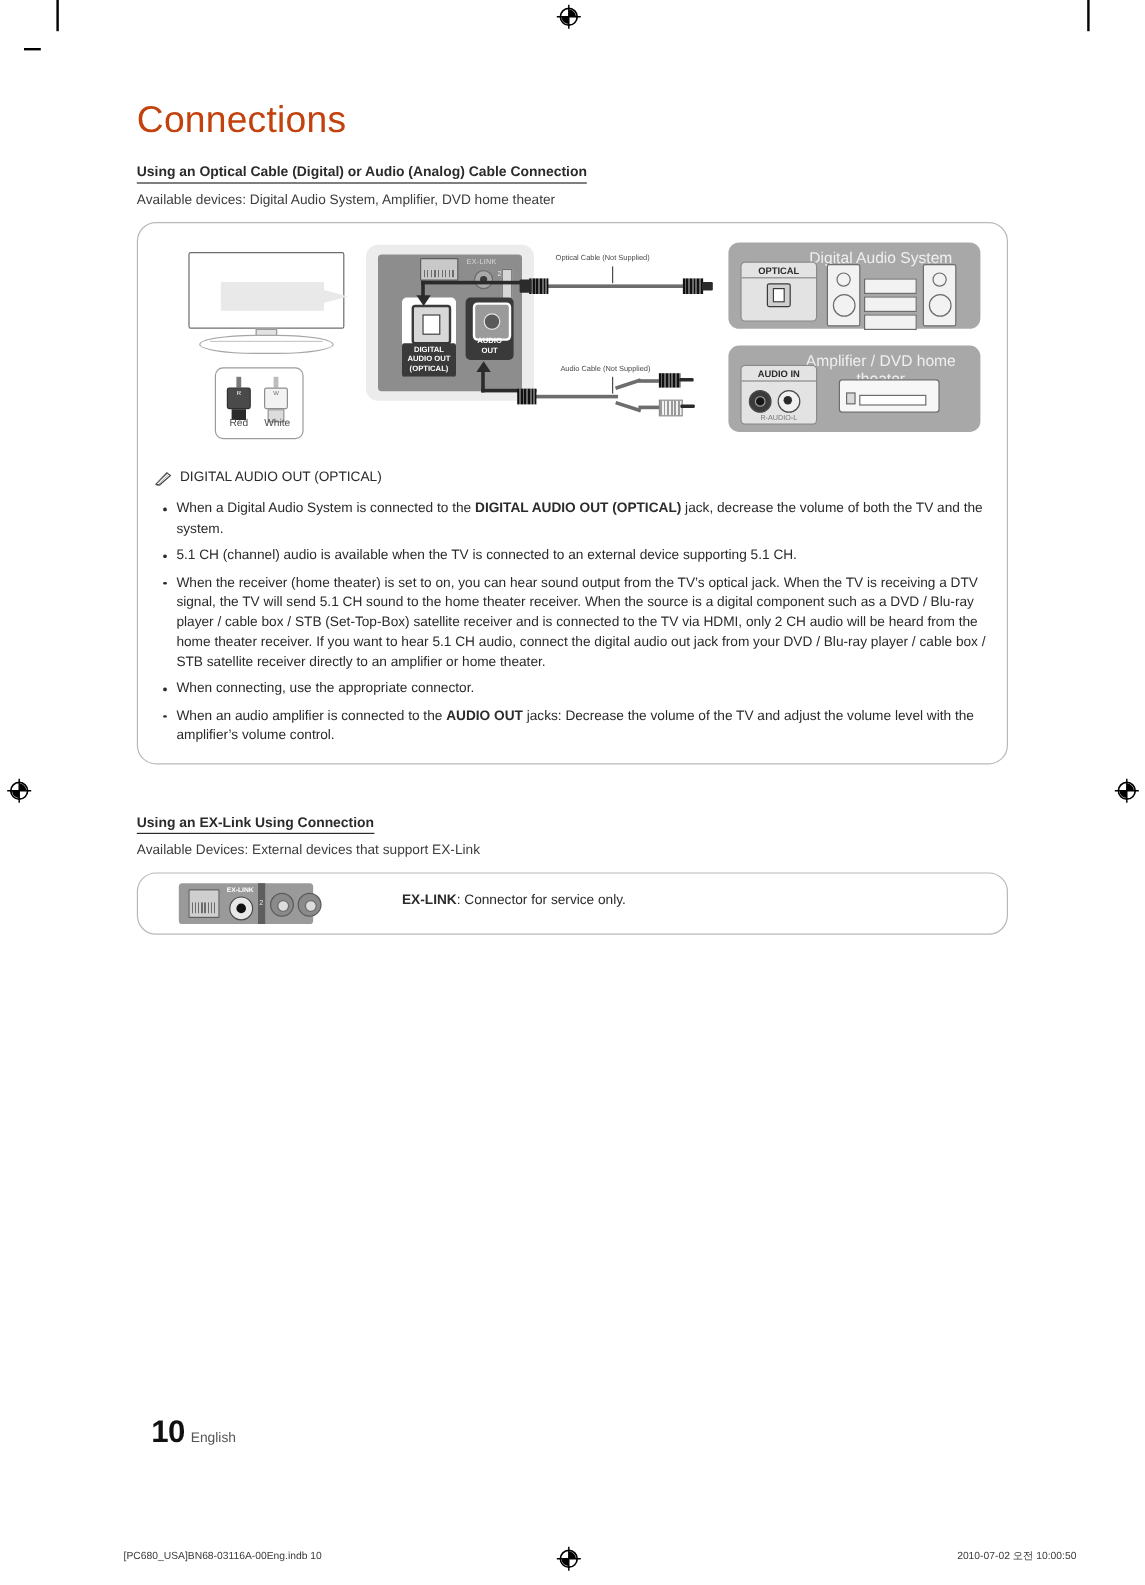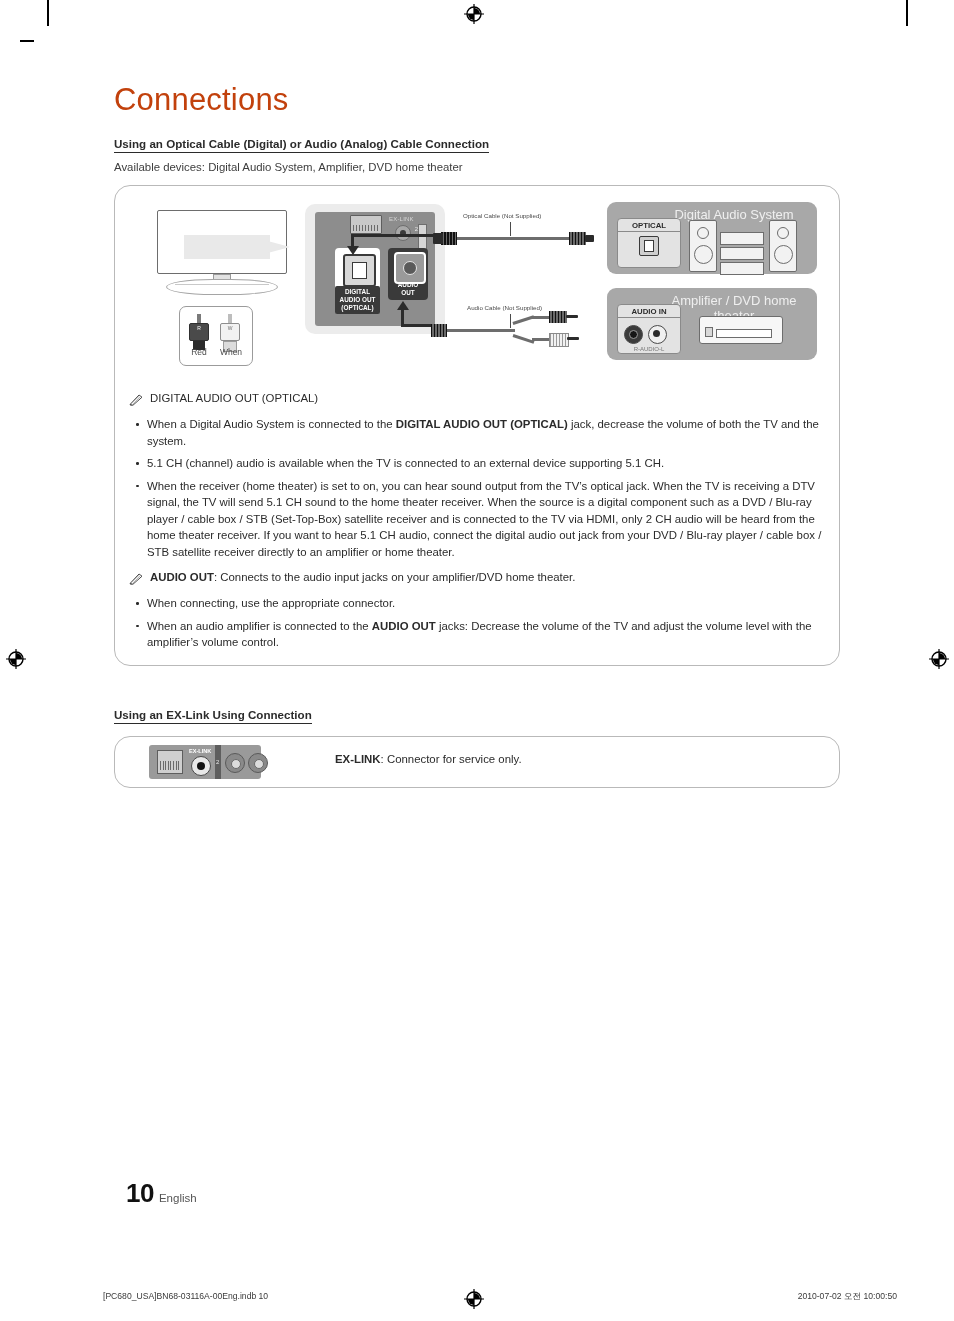--- a/index.html
+++ b/index.html
@@ -237,21 +237,21 @@
             <div class="grip"></div>
           <div class="letter">R</div>
         </div>
         <div class="plug plug-white">
           <div class="tip"></div>
             <div class="barrel"></div>
             <div class="grip"></div>
           <div class="letter">W</div>
         </div>
         <div class="rw-label" style="left:4px;">Red</div>
-        <div class="rw-label" style="left:36px;">When</div>
+        <div class="rw-label" style="left:36px;">White</div>
       </div>
 
       <div class="panel">
         <div class="panel-inner">
           <div class="lan"></div>
           <div class="exlink-lbl">EX-LINK</div>
           <div class="exlink-jack"></div>
           <div class="slot s2"></div>
           <div class="slot-n" style="top:14px;">2</div>
           <div class="slot s1"></div>
@@ -353,39 +353,29 @@
         </svg>
       </span>
       <span class="note-text">DIGITAL AUDIO OUT (OPTICAL)</span>
     </div>
     <ul class="bullets">
       <li><span>When a Digital Audio System is connected to the </span><b>DIGITAL AUDIO OUT (OPTICAL)</b><span> jack, decrease the volume of both the TV and the system.</span></li>
       <li><span>5.1 CH (channel) audio is available when the TV is connected to an external device supporting 5.1 CH.</span></li>
       <li><span>When the receiver (home theater) is set to on, you can hear sound output from the TV’s optical jack. When the TV is receiving a DTV signal, the TV will send 5.1 CH sound to the home theater receiver. When the source is a digital component such as a DVD / Blu-ray player / cable box / STB (Set-Top-Box) satellite receiver and is connected to the TV via HDMI, only 2 CH audio will be heard from the home theater receiver. If you want to hear 5.1 CH audio, connect the digital audio out jack from your DVD / Blu-ray player / cable box / STB satellite receiver directly to an amplifier or home theater.</span></li>
     </ul>
 
-    <div class="note">
-      <span class="note-icon">
-        <svg width="14" height="12" viewBox="0 0 14 12" aria-hidden="true">
-          <path d="M1 10.5 L10 1 L13 3.2 L4 11.2 Z" fill="none" stroke="#4a4a4a" stroke-width="1"></path>
-          <path d="M2.4 9.4 L10.2 2.1" stroke="#9a9a9a" stroke-width=".7"></path>
-          <path d="M3.6 10.3 L11.1 3.0" stroke="#9a9a9a" stroke-width=".7"></path>
-          <path d="M1 10.5 L4 11.2 L1.6 11.8 Z" fill="#4a4a4a"></path>
-        </svg>
-      </span>
-      <span class="note-text"><b>AUDIO OUT</b><span>: Connects to the audio input jacks on your amplifier/DVD home theater.</span></span>
-    </div>
     <ul class="bullets">
       <li><span>When connecting, use the appropriate connector.</span></li>
       <li><span>When an audio amplifier is connected to the </span><b>AUDIO OUT</b><span> jacks: Decrease the volume of the TV and adjust the volume level with the amplifier’s volume control.</span></li>
     </ul>
   </div>
 
   <div style="margin-top:22px;">
     <div class="sub-head">Using an EX-Link Using Connection</div>
+    <div class="sub-line">Available Devices: External devices that support EX-Link</div>
   </div>
 
   <div class="exbox">
     <div class="expanel">
       <div class="ex-lan"></div>
       <div class="ex-lbl">EX-LINK</div>
       <div class="ex-jack"></div>
       <div class="ex-div"></div>
       <div class="ex-num">2</div>
       <div class="ex-rca a"></div>

